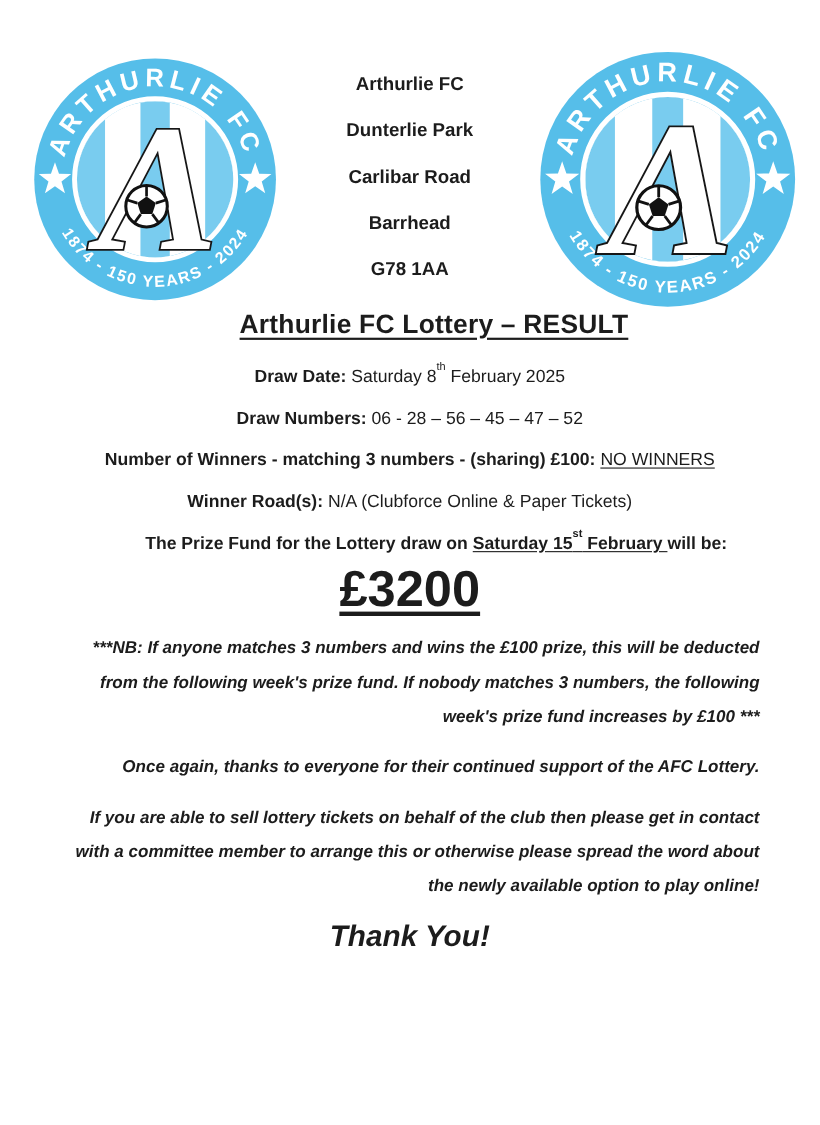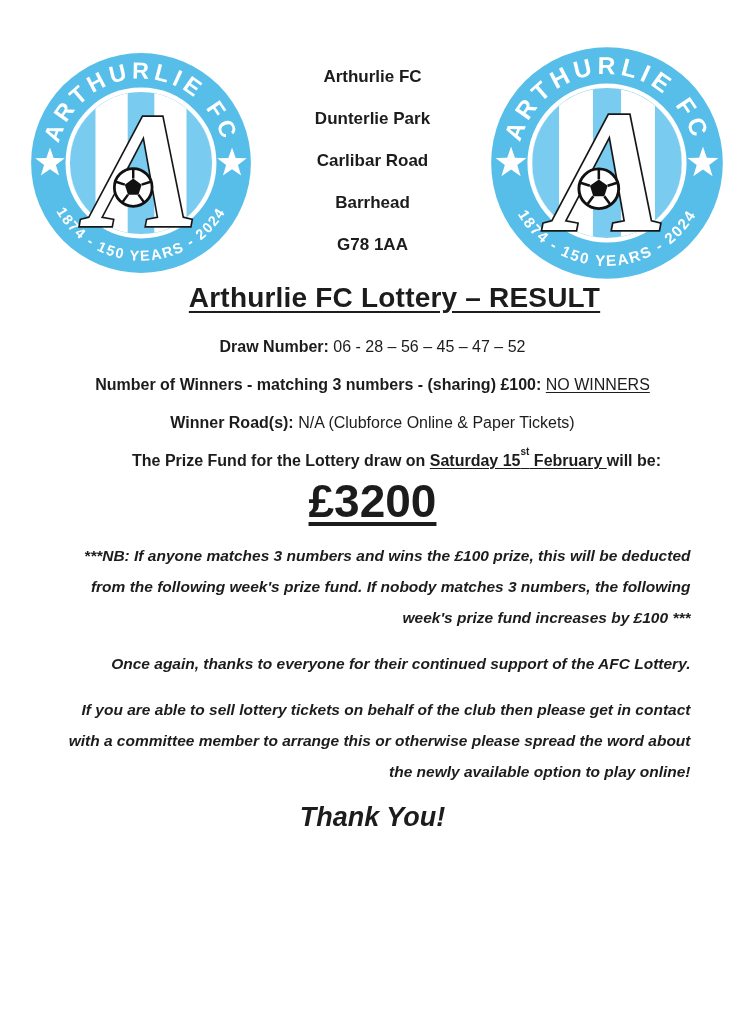--- a/index.html
+++ b/index.html
@@ -19,21 +19,21 @@
   .badge { position: absolute; }
   .badge svg { width: 100%; height: 100%; display: block; }
   .badge-left  { left: 30px;  top: 52px; width: 222px; height: 222px; }
   .badge-right { left: 490px; top: 46px; width: 234px; height: 234px; }
   .address { text-align: center; padding-top: 56px; font-weight: bold; font-size: 17px; }
   .address .addr-line { line-height: 42px; }
 
   
   .title {
     text-align: center;
-    font-size: 28px;
+    font-size: 24px;
     font-weight: bold;
     text-decoration: underline;
     text-underline-offset: 4px;
     margin-top: 10px;
     letter-spacing: 0.2px;
     margin-left: 44px;
   }
 
   
   .rows { margin-top: 24px; text-align: center; font-size: 16px; }
@@ -138,21 +138,25 @@
       <svg viewBox="0 0 200 200">
           <use href="#badge"></use>
         </svg>
     </div>
   </div>
 
   <h1 class="title">Arthurlie FC Lottery – RESULT</h1>
 
   <div class="rows">
     <p class="row">
-      <span class="b">Draw Number:</span>
+      <span class="b">Draw Date:</span>
+      <span><span>Saturday 8</span><sup class="ord">th</sup><span> February 2025</span></span>
+    </p>
+    <p class="row">
+      <span class="b">Draw Numbers:</span>
       <span>06 - 28 – 56 – 45 – 47 – 52</span>
     </p>
     <p class="row">
       <span class="b">Number of Winners - matching 3 numbers - (sharing) £100:</span>
       <span class="u">NO WINNERS</span>
     </p>
     <p class="row">
       <span class="b">Winner Road(s):</span>
       <span>N/A (Clubforce Online &amp; Paper Tickets)</span>
     </p>

